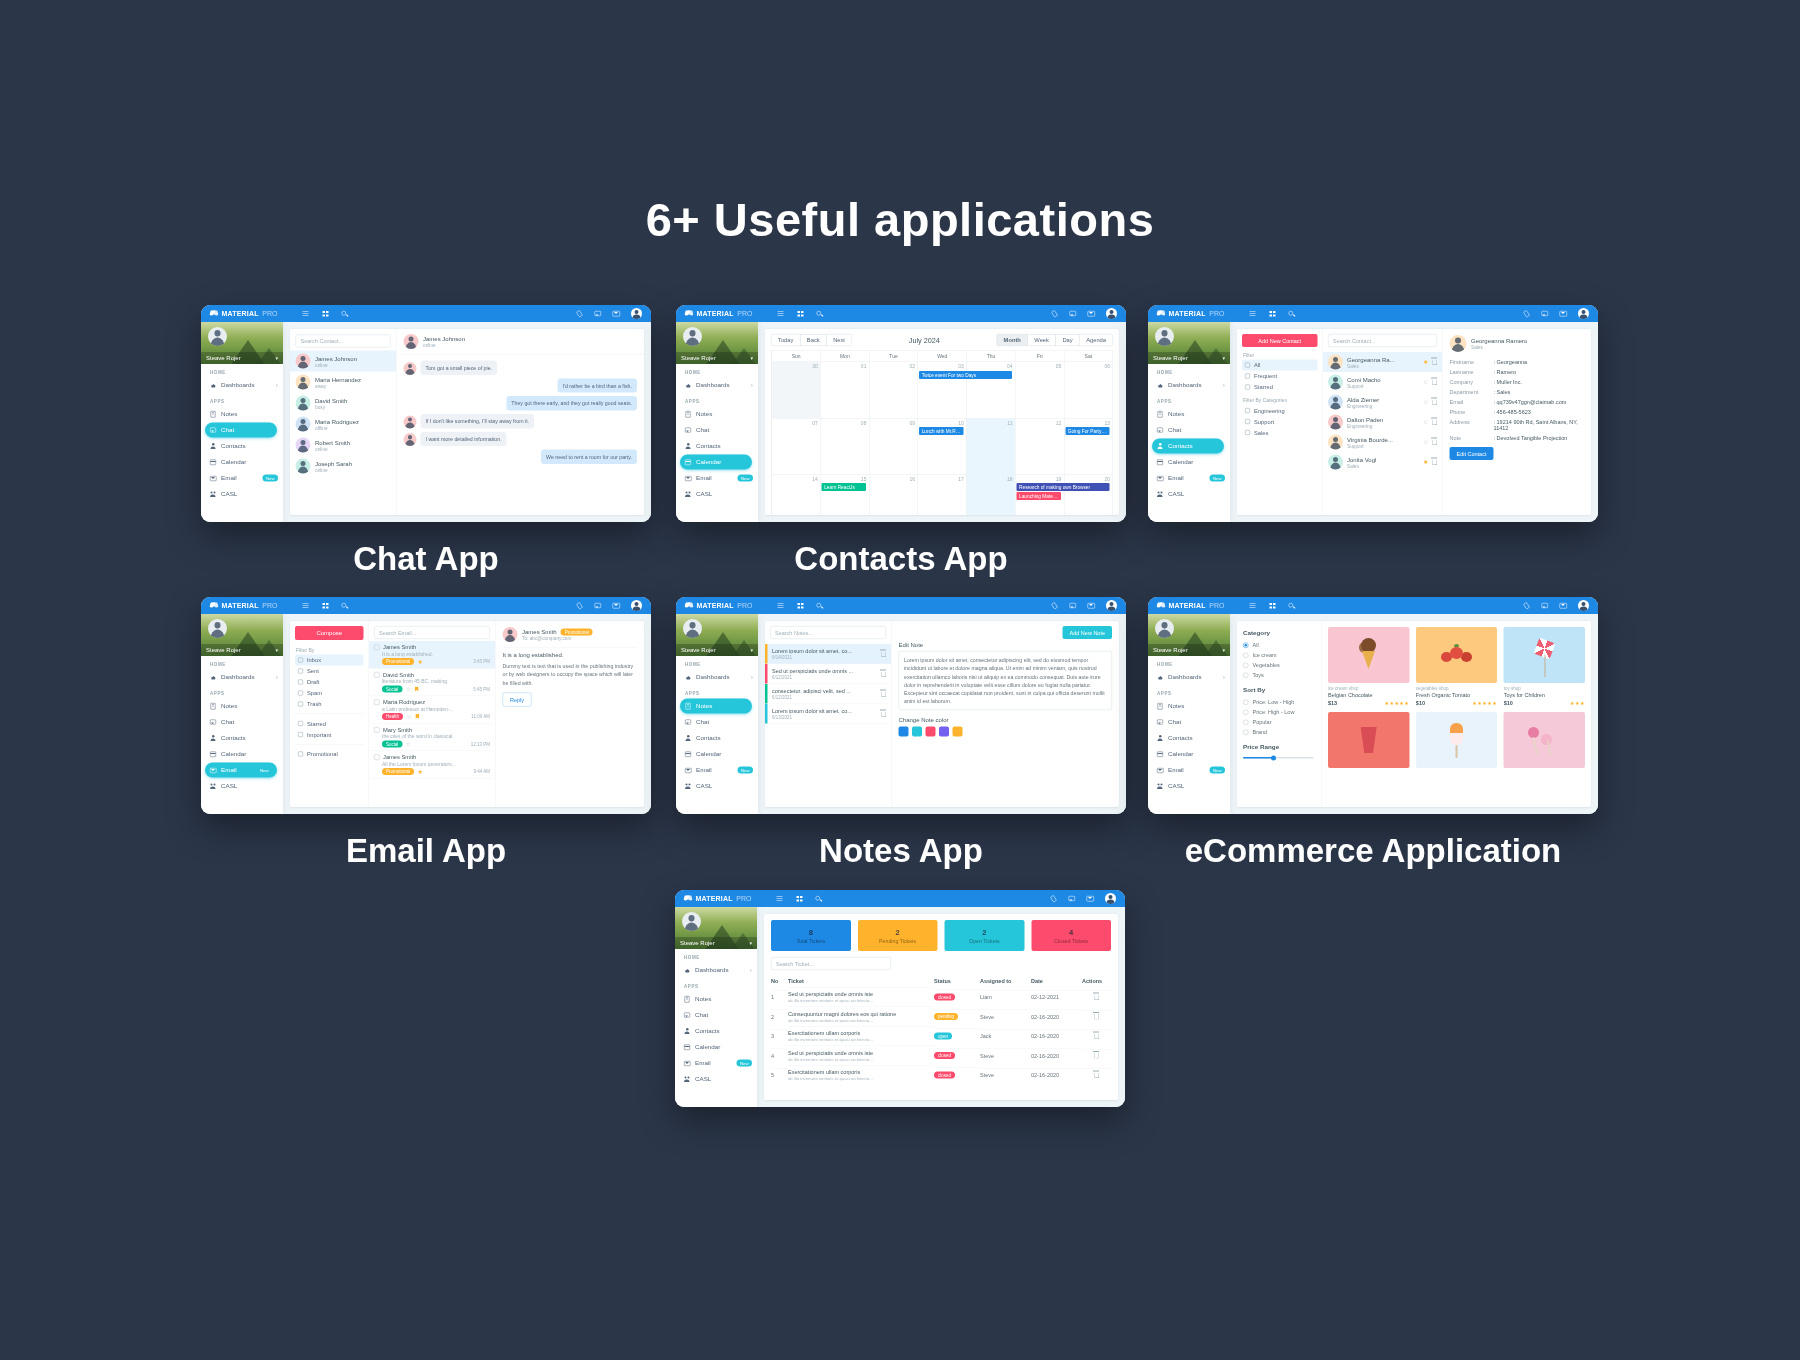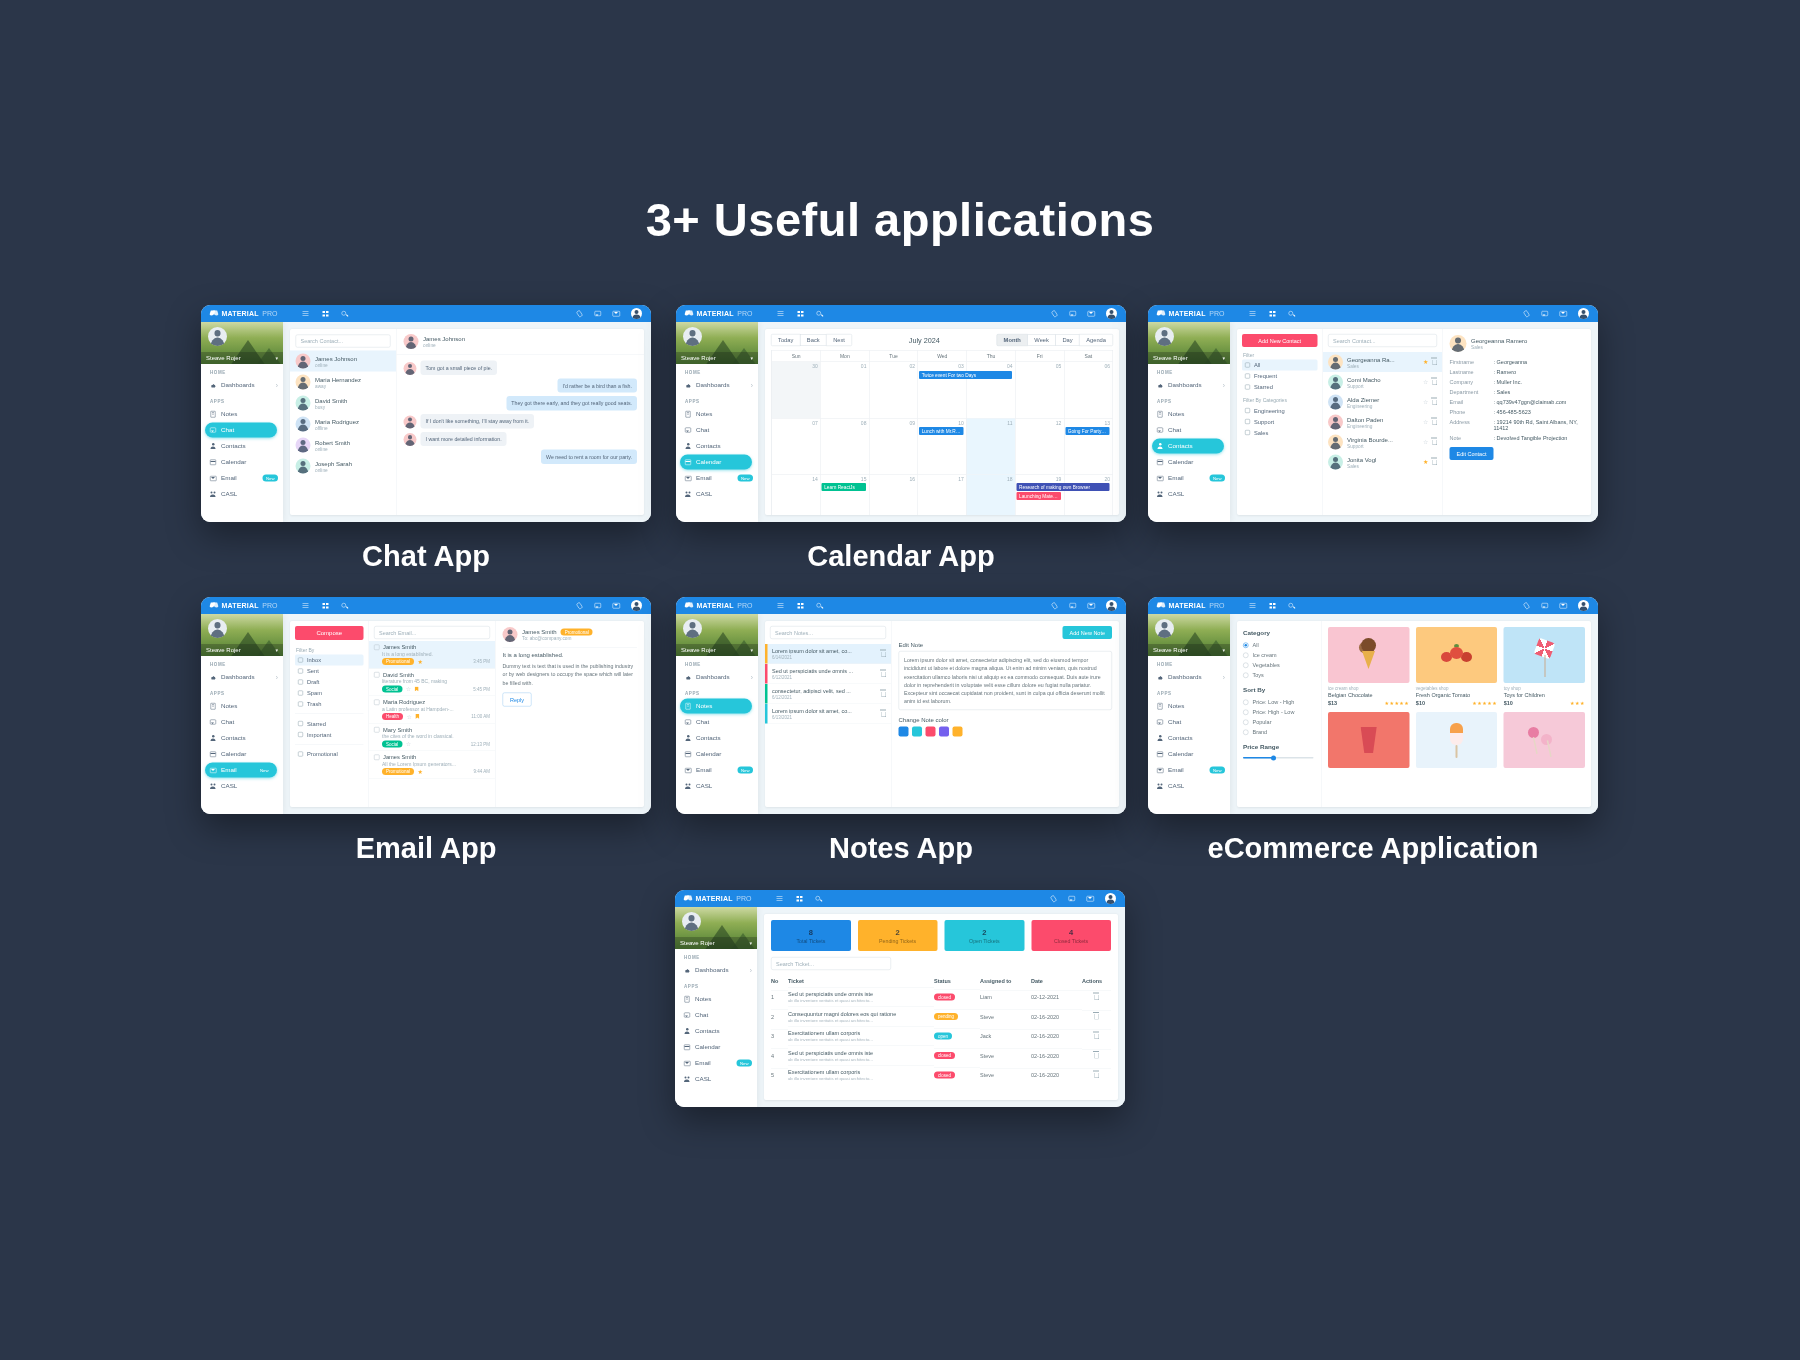--- a/index.html
+++ b/index.html
@@ -1,20 +1,20 @@
 <!DOCTYPE html>
 <html><head>
 <meta charset="utf-8">
 <style>
   html,body{margin:0;padding:0;background:#2b3649;}
   .stage{position:relative;width:1800px;height:1360px;background:#2b3649;overflow:hidden;
          font-family:"Liberation Sans",sans-serif;}
   .page-title{position:absolute;top:192px;left:0;width:100%;text-align:center;color:#fff;
               font-size:47px;font-weight:700;letter-spacing:.5px;}
-  .caption{position:absolute;width:450px;text-align:center;color:#fff;font-size:29px;font-weight:700;}
+  .caption{position:absolute;width:450px;text-align:center;color:#fff;font-size:33px;font-weight:700;}
   .shot{position:absolute;width:450px;height:217px;border-radius:9px;overflow:hidden;
         box-shadow:0 14px 34px rgba(0,0,0,.38);background:#eef5f9;}
   .pos-chat{left:201px;top:305px}      .cap-chat{left:201px;top:540px}
   .pos-calendar{left:676px;top:305px}  .cap-calendar{left:676px;top:540px}
   .pos-contacts{left:1148px;top:305px} .cap-contacts{left:1148px;top:540px}
   .pos-email{left:201px;top:597px}     .cap-email{left:201px;top:832px}
   .pos-notes{left:676px;top:597px}     .cap-notes{left:676px;top:832px}
   .pos-ecommerce{left:1148px;top:597px}.cap-ecommerce{left:1148px;top:832px}
   .pos-ticket{left:675px;top:890px}    .cap-ticket{left:675px;top:1124px}
 
@@ -231,21 +231,21 @@
   .tk-grid{display:grid;grid-template-columns:34px 1fr 92px 102px 102px 58px;align-items:center;}
   .tk-head{font-size:11px;font-weight:700;color:#455a64;padding:6px 0;}
   .tk-cell{padding:7px 0;border-top:1px solid #eef2f5;font-size:11px;color:#67757c;}
   .tk-title{font-size:11px;color:#455a64;}
   .tk-sub{font-size:8.5px;color:#a8b6bf;margin-top:2px;white-space:nowrap;overflow:hidden;text-overflow:ellipsis;padding-right:20px;}
 </style>
 </head>
 <body>
 
 <div class="stage">
-  <div class="page-title">3+ Useful applications</div>
+  <div class="page-title">6+ Useful applications</div>
 
   <div class="shot pos-chat">
       <div class="mini">
         <div class="mini-header">
           <div class="logo">
             <div class="logo-mark"></div>
             <span class="logo-b">MATERIAL</span>
             <span class="logo-l">PRO</span>
           </div>
           <div class="hgroup">
@@ -1265,17 +1265,17 @@
               <div class="tk-cell">
                 <div class="ic-trash" style="margin: 0px auto;"></div>
               </div>
             </div>
           </div>
         </div>
       </div>
     </div>
 
   <div class="caption cap-chat">Chat App</div>
-  <div class="caption cap-calendar">Calendar App</div>
+  <div class="caption cap-calendar">Contacts App</div>
   <div class="caption cap-email">Email App</div>
   <div class="caption cap-notes">Notes App</div>
   <div class="caption cap-ecommerce">eCommerce Application</div>
 </div>
 
 </body></html>

